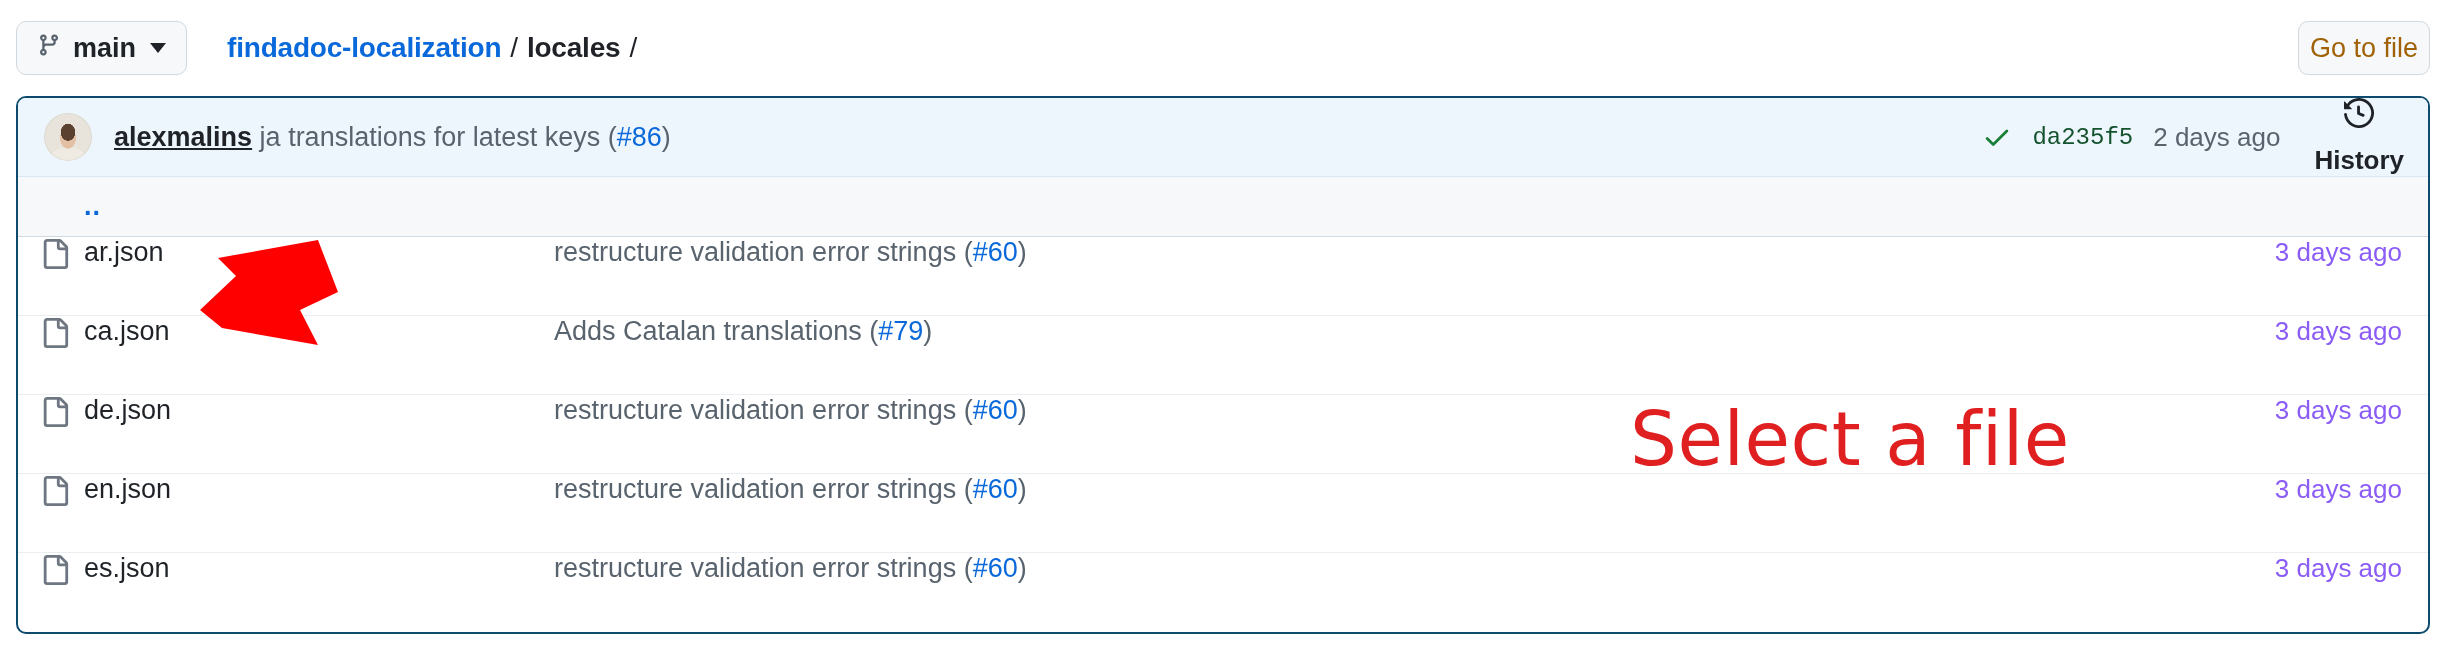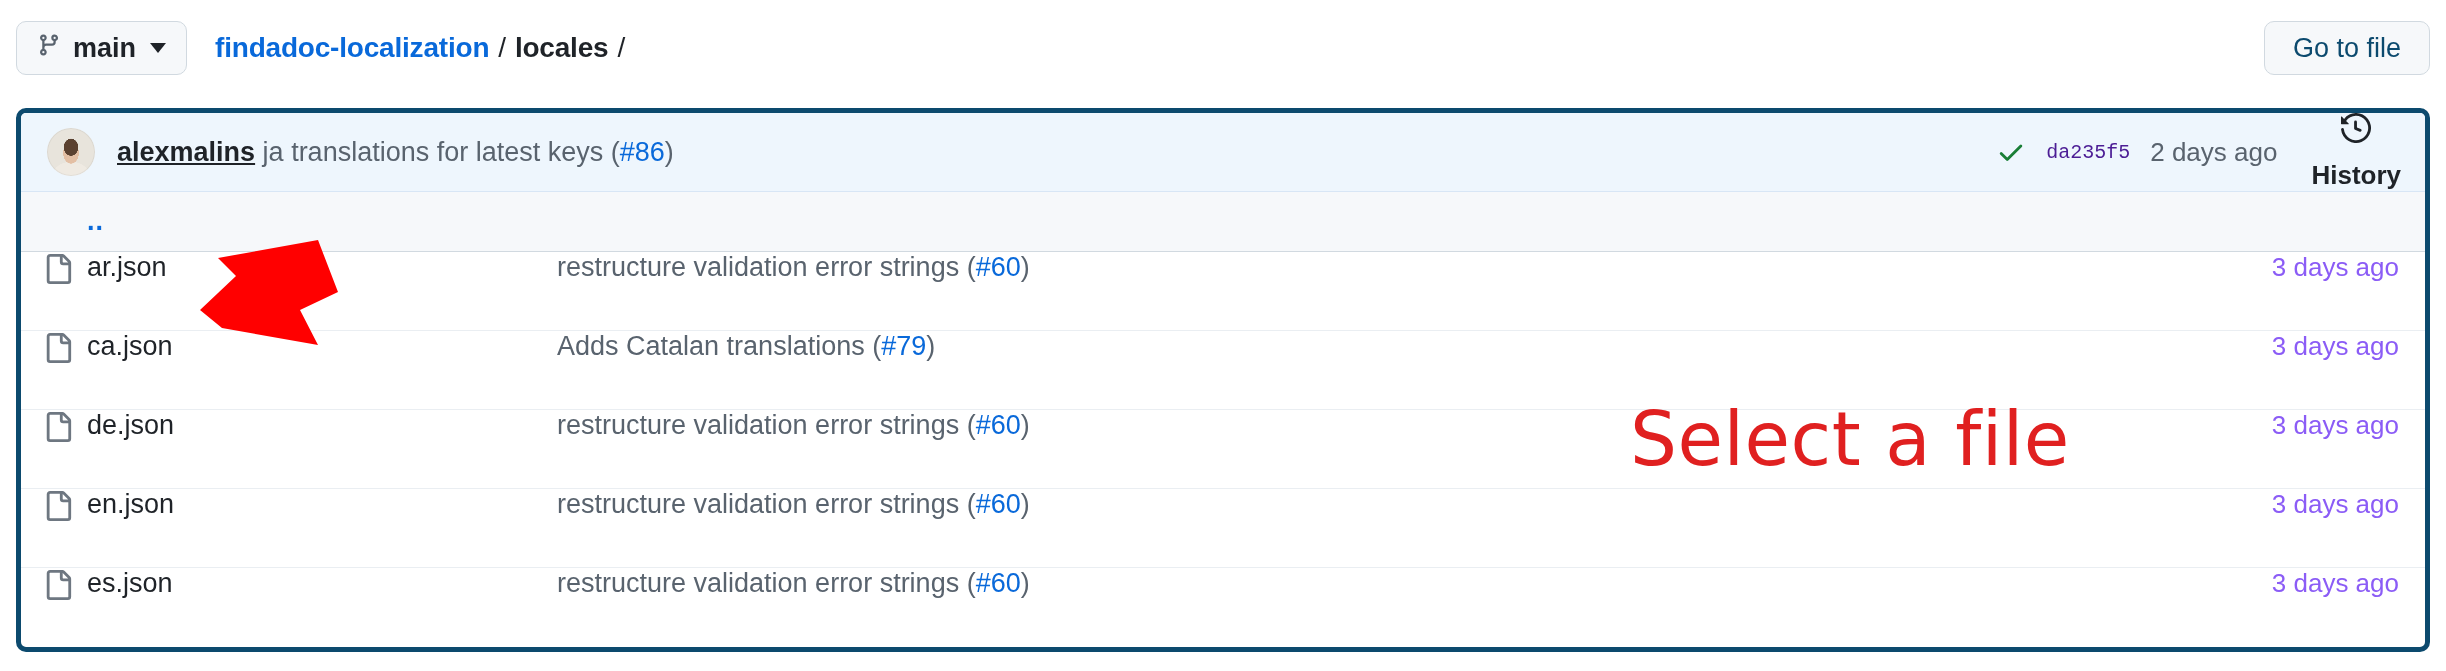--- a/index.html
+++ b/index.html
@@ -43,21 +43,21 @@
   .branch-btn .branch-label { font-weight: 600; }
   .caret {
     width: 0; height: 0;
     border-left: 8px solid transparent;
     border-right: 8px solid transparent;
     border-top: 10px solid #1f2328;
     margin-left: 2px;
   }
 
   .breadcrumb {
-    margin-left: 28px;
+    margin-left: 40px;
     font-size: 28px;
     font-weight: 700;
     letter-spacing: -0.2px;
     display: flex;
     align-items: center;
     gap: 0;
     white-space: nowrap;
   }
   .breadcrumb .repo-link {
     color: #0969da;
@@ -71,37 +71,37 @@
   }
   .breadcrumb .current {
     color: #1f2328;
     font-weight: 700;
   }
 
   .spacer { flex: 1 1 auto; }
 
   .goto-file-btn {
     height: 54px;
-    padding: 0 28px;
+    padding: 0 11px;
     border: 1px solid #d1d9e0;
     border-radius: 10px;
     background: #f6f8fa;
     font-family: "Liberation Sans", sans-serif;
     font-size: 27px;
-    color: #0c4a6e;
+    color: #a16207;
     cursor: pointer;
     box-sizing: border-box;
     display: inline-flex;
     align-items: center;
   }
 
   
   .filebox {
-    margin: 12px 16px;
-    border: 5px solid #0c4a6e;
+    margin: 0 16px;
+    border: 2px solid #0c4a6e;
     border-radius: 10px;
     overflow: hidden;
     background: #fff;
   }
 
   
   .commit-bar {
     display: flex;
     align-items: center;
     background: #eef6fd;
@@ -140,21 +140,21 @@
   .commit-meta {
     margin-left: auto;
     display: flex;
     align-items: center;
     gap: 20px;
     font-size: 26px;
     color: #59636e;
     white-space: nowrap;
   }
   .check-icon { display: inline-flex; align-items: center; }
-  .sha { font-family: "Liberation Mono", monospace; font-size: 20px; color: #4c1d95; }
+  .sha { font-family: "Liberation Mono", monospace; font-size: 24px; color: #14532d; }
   .history-link {
     display: inline-flex;
     align-items: center;
     gap: 10px;
     color: #1f2328;
     font-weight: 700;
     font-size: 26px;
     text-decoration: none;
     margin-left: 14px;
     cursor: pointer;

